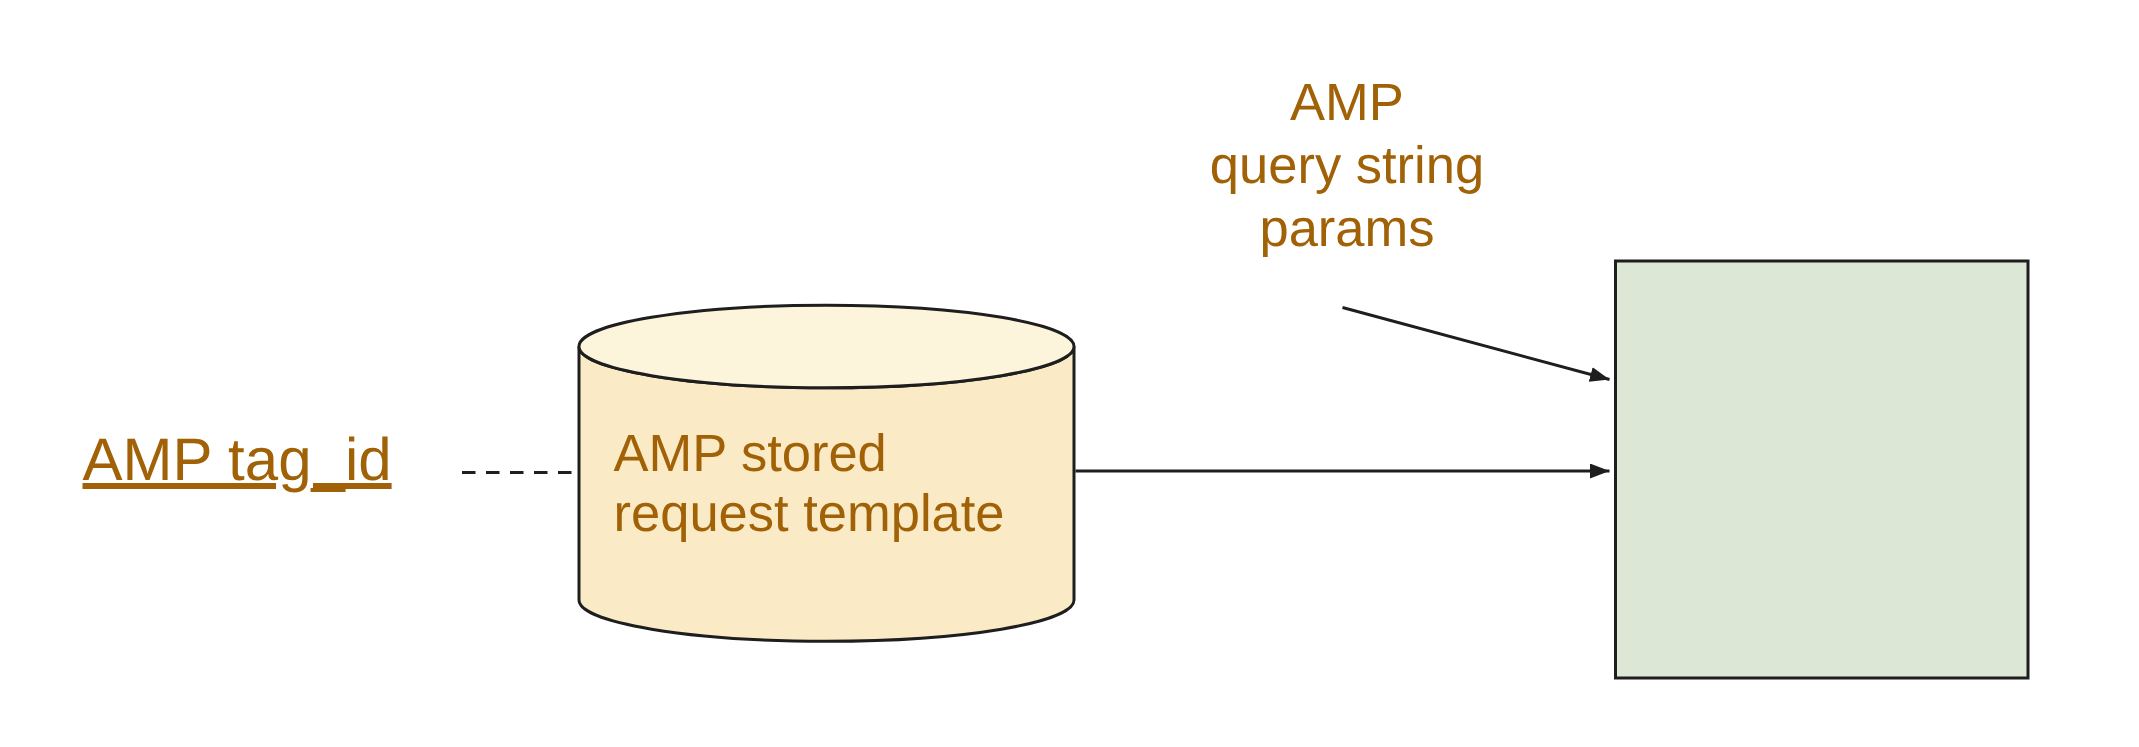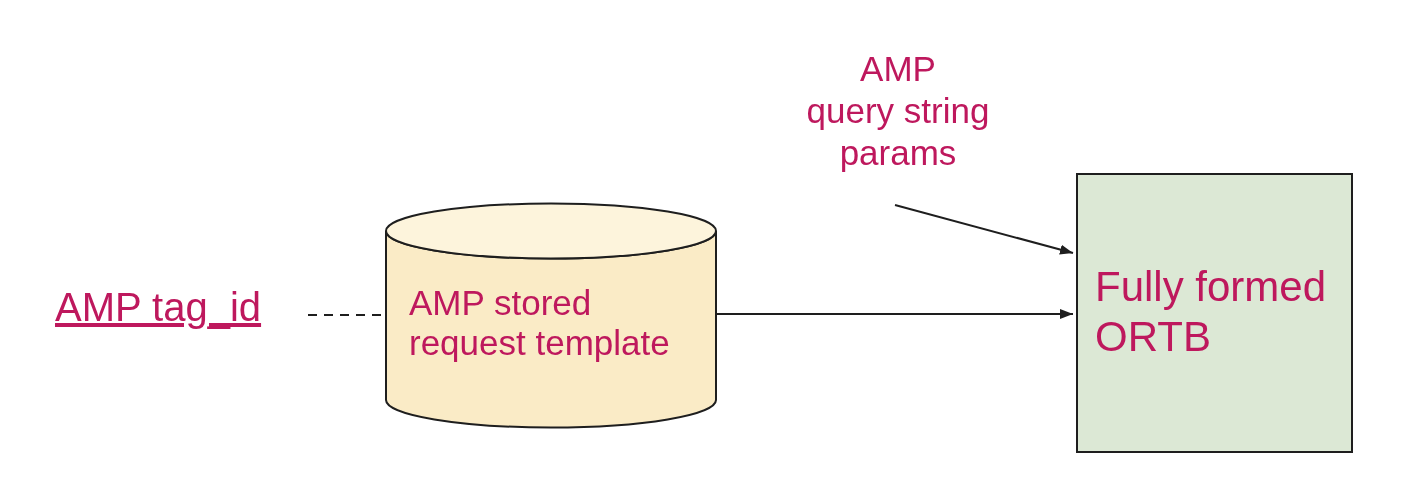--- a/index.html
+++ b/index.html
@@ -17,21 +17,21 @@
   }
   .diagram-svg {
     position: absolute;
     left: 0;
     top: 0;
     width: 1426px;
     height: 498px;
   }
   .label {
     position: absolute;
-    color: #be185d;
+    color: #a16207;
     white-space: pre-line;
   }
   .label-input {
     left: 55px;
     top: 285px;
     font-size: 40px;
     line-height: 44px;
     text-decoration: underline;
   }
   .label-datastore {
@@ -82,16 +82,14 @@
 
   <div class="label label-input">AMP tag_id</div>
 
   <div class="label label-datastore">AMP stored
 request template</div>
 
   <div class="label label-annotation">AMP
 query string
 params</div>
 
-  <div class="label label-output">Fully formed
-ORTB</div>
 
 </div>
 
 </body></html>

